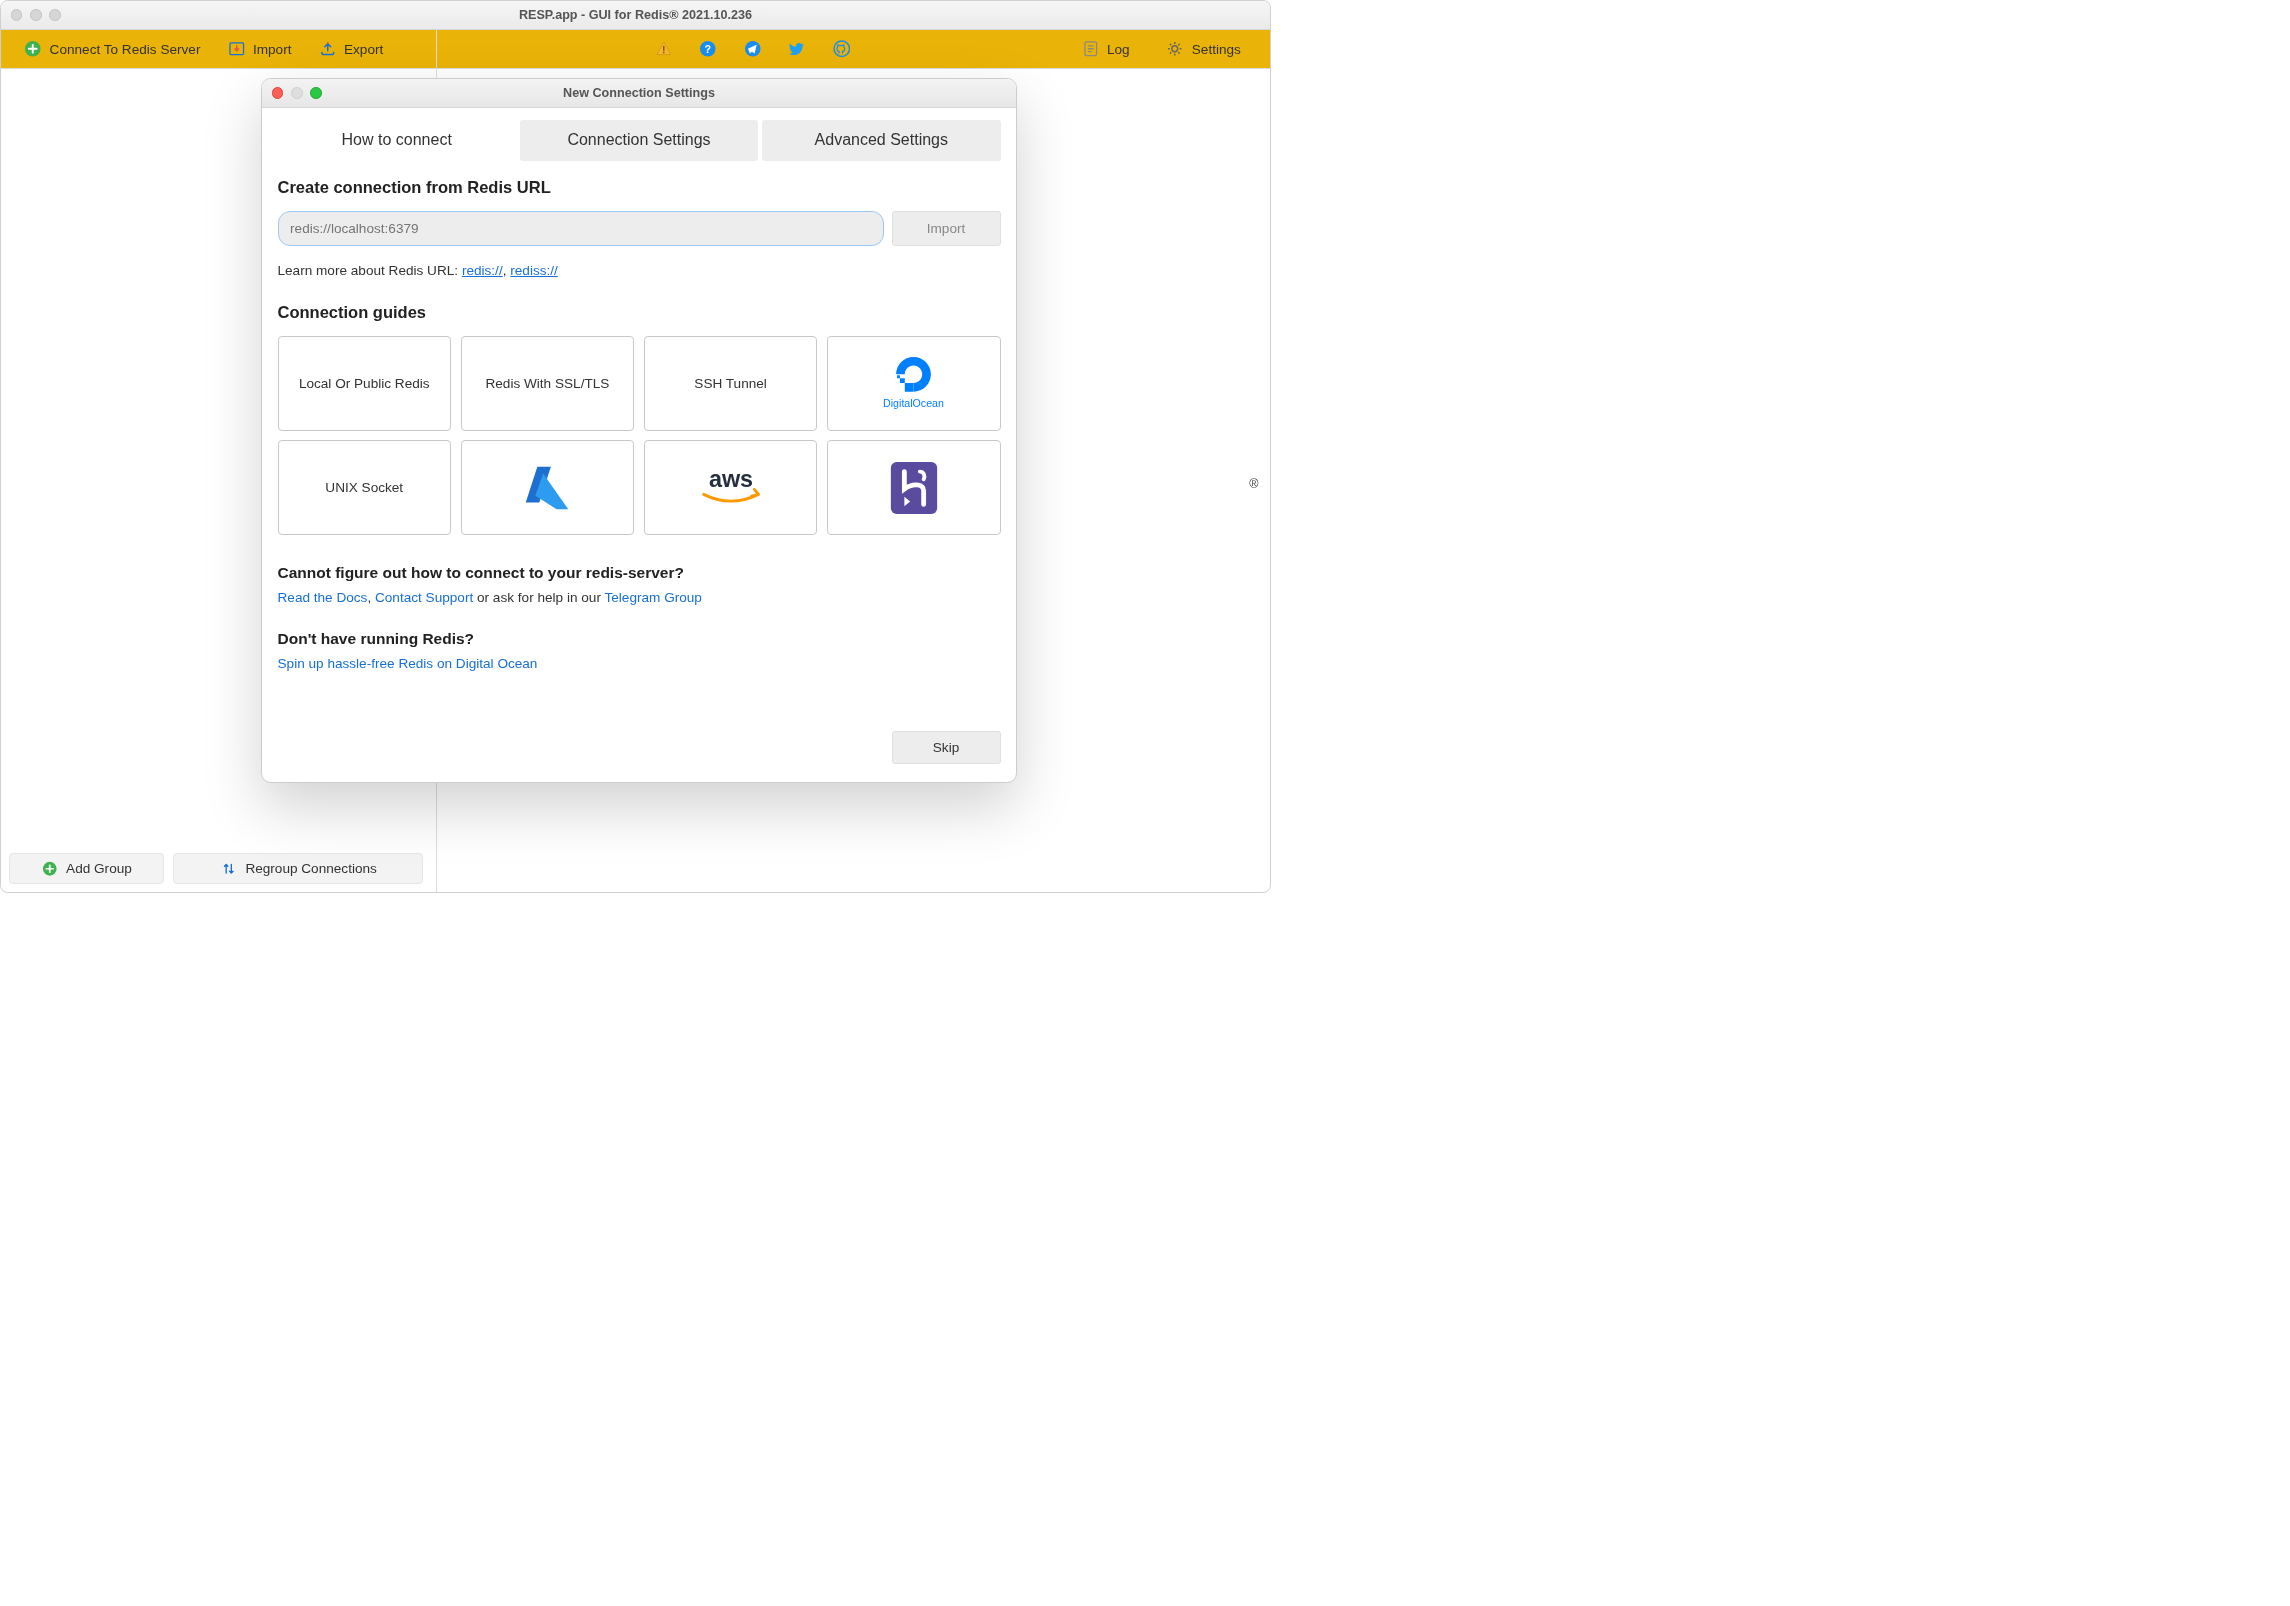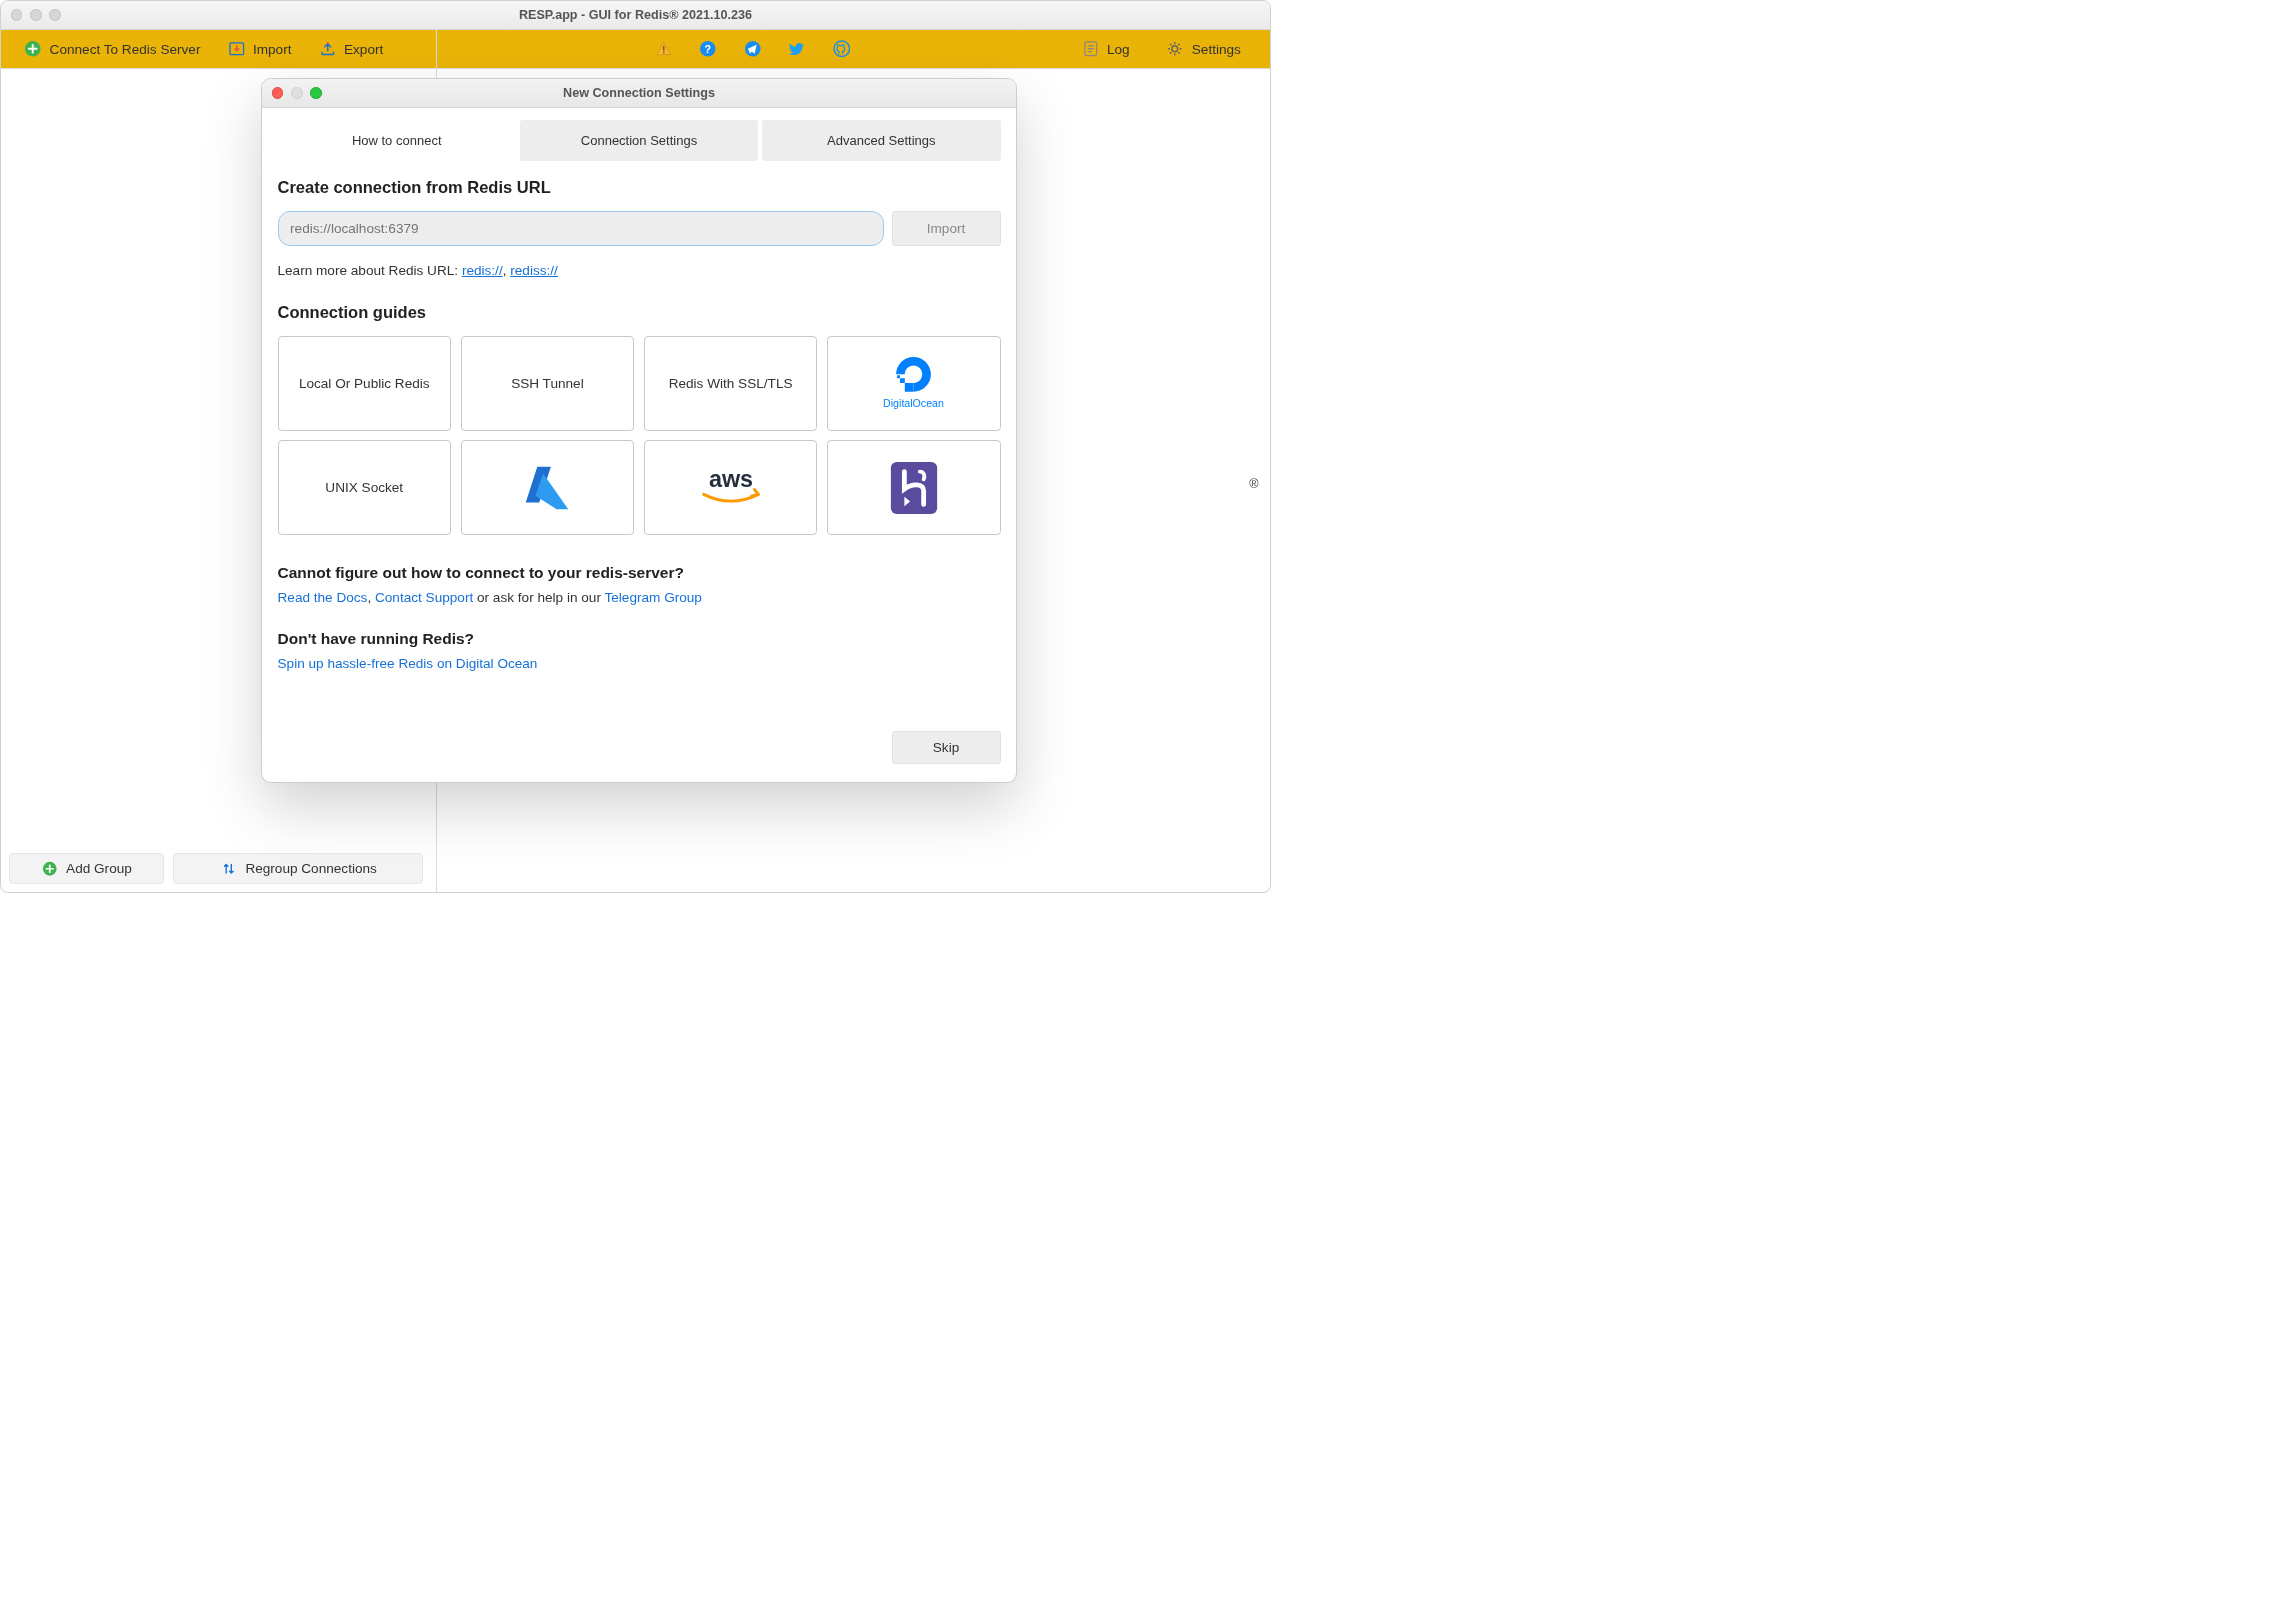--- a/index.html
+++ b/index.html
@@ -35,21 +35,21 @@
   .dlg-title { height: 29px; background: linear-gradient(#f3f3f3,#e7e7e7); border-bottom: 1px solid #d6d6d6; display: flex; align-items: center; position: relative; padding: 0 9.7px; }
   .dlg-traffic { display: flex; gap: 7.8px; }
   .dlg-traffic .t { width: 11.6px; height: 11.6px; border-radius: 50%; }
   .t.red { background: #ff5f57; border: 1px solid #e1423a; }
   .t.gray { background: #dedede; border: 1px solid #cfcfcf; }
   .t.green { background: #28c840; border: 1px solid #1ea731; }
   .dlg-title .dt { position: absolute; left: 0; right: 0; text-align: center; font-size: 12.6px; font-weight: 600; color: #555; }
 
   .dlg-body { padding: 11.6px 15.5px 17.5px 15.5px; }
   .tabs { display: flex; gap: 3.9px; margin-bottom: 17.5px; }
-  .tab { flex: 1; height: 41px; display: flex; align-items: center; justify-content: center; font-size: 13px; color: #333; border-radius: 2.9px; cursor: pointer; }
+  .tab { flex: 1; height: 41px; display: flex; align-items: center; justify-content: center; font-size: 16px; color: #333; border-radius: 2.9px; cursor: pointer; }
   .tab.inactive { background: #ededed; }
   .tab.active { background: #fff; }
 
   .h { font-size: 16.5px; font-weight: 700; color: #222; margin-bottom: 13.6px; }
   .url-row { display: flex; gap: 7.8px; margin-bottom: 17.5px; }
   .url-input { flex: 1; height: 35px; border: 1px solid #9dc8f0; background: #ededed; border-radius: 12px; padding: 0 11.6px; font-size: 13.6px; color: #666; outline: none; }
   .import-btn { width: 109px; height: 35px; background: #ededed; border: 1px solid #e0e0e0; border-radius: 2.9px; font-size: 13.6px; color: #888; cursor: pointer; }
   .learn { font-size: 13.6px; color: #333; margin-bottom: 25px; }
   .lnk { color: #1670d6; text-decoration: underline; cursor: pointer; }
   .lnk2 { color: #1670d6; cursor: pointer; }
@@ -215,22 +215,22 @@
       <input class="url-input" placeholder="redis://localhost:6379" style="">
       <button class="import-btn">Import</button>
     </div>
     <div class="learn">
       <span>Learn more about Redis URL: </span><span class="lnk">redis://</span><span>, </span><span class="lnk">rediss://</span>
     </div>
 
     <div class="h">Connection guides</div>
     <div class="guides">
       <div class="guide">Local Or Public Redis</div>
+      <div class="guide">Redis With SSL/TLS</div>
       <div class="guide">SSH Tunnel</div>
-      <div class="guide">Redis With SSL/TLS</div>
       <div class="guide">
         <svg width="87" height="68" viewBox="0 0 90 70" style="font-size:14px">
           <g transform="translate(45,26)">
             <path d="M0 18v-9h-9v9h9zM-9 9v-5h-5v5h5zM-14 4v-3h-3v3h3z" fill="#0080ff"></path>
             <path d="M0 18c10 0 18-8 18-18S10-18 0-18-18-10-18 0h9c0-5 4-9 9-9s9 4 9 9-4 9-9 9v9z" fill="#0080ff"></path>
           </g>
           <text x="45" y="60" text-anchor="middle" font-size="11" fill="#0080ff" font-weight="500">DigitalOcean</text>
         </svg>
       </div>
 

